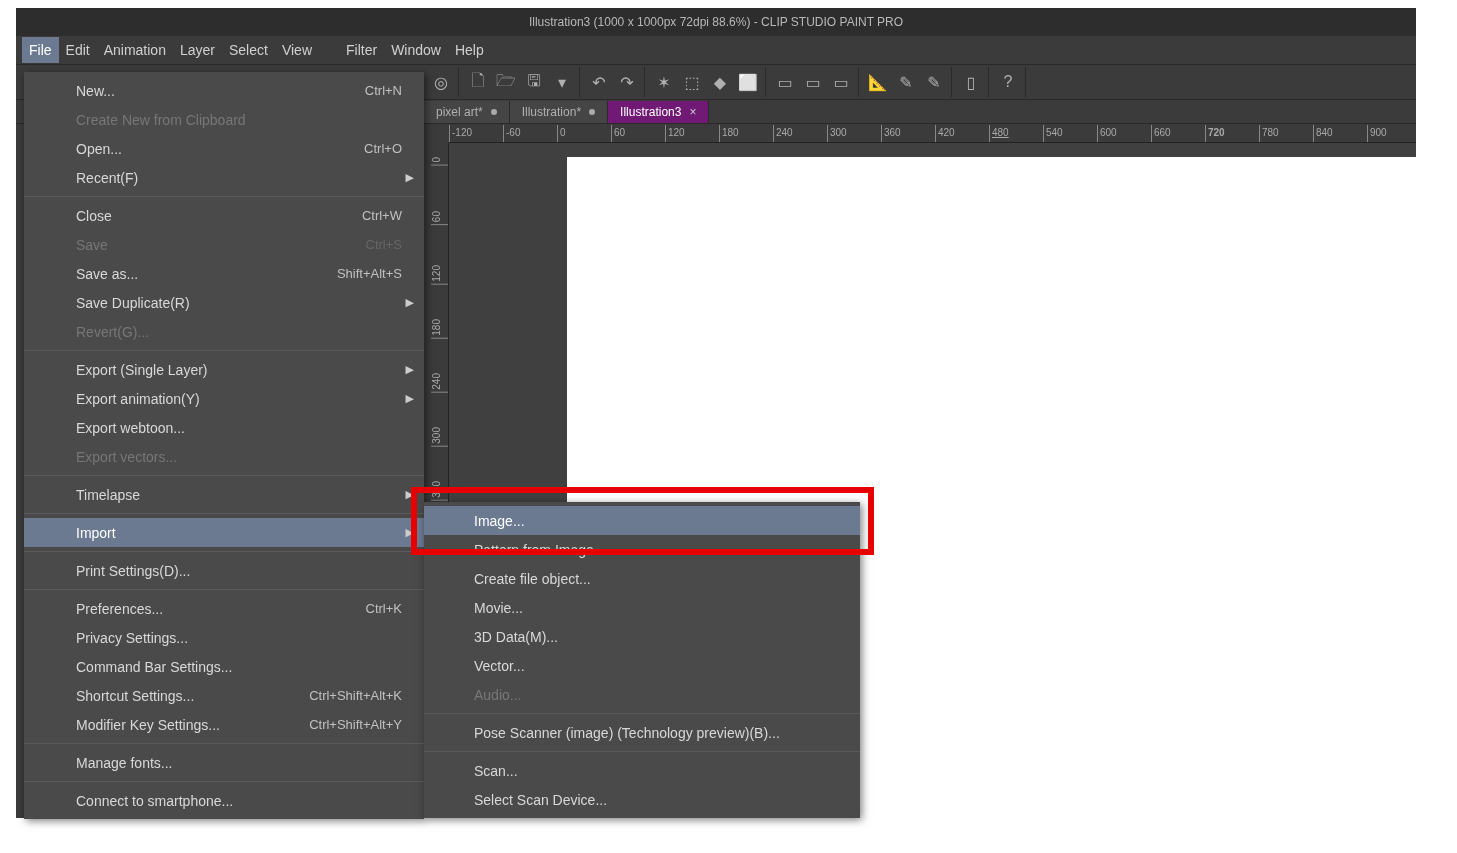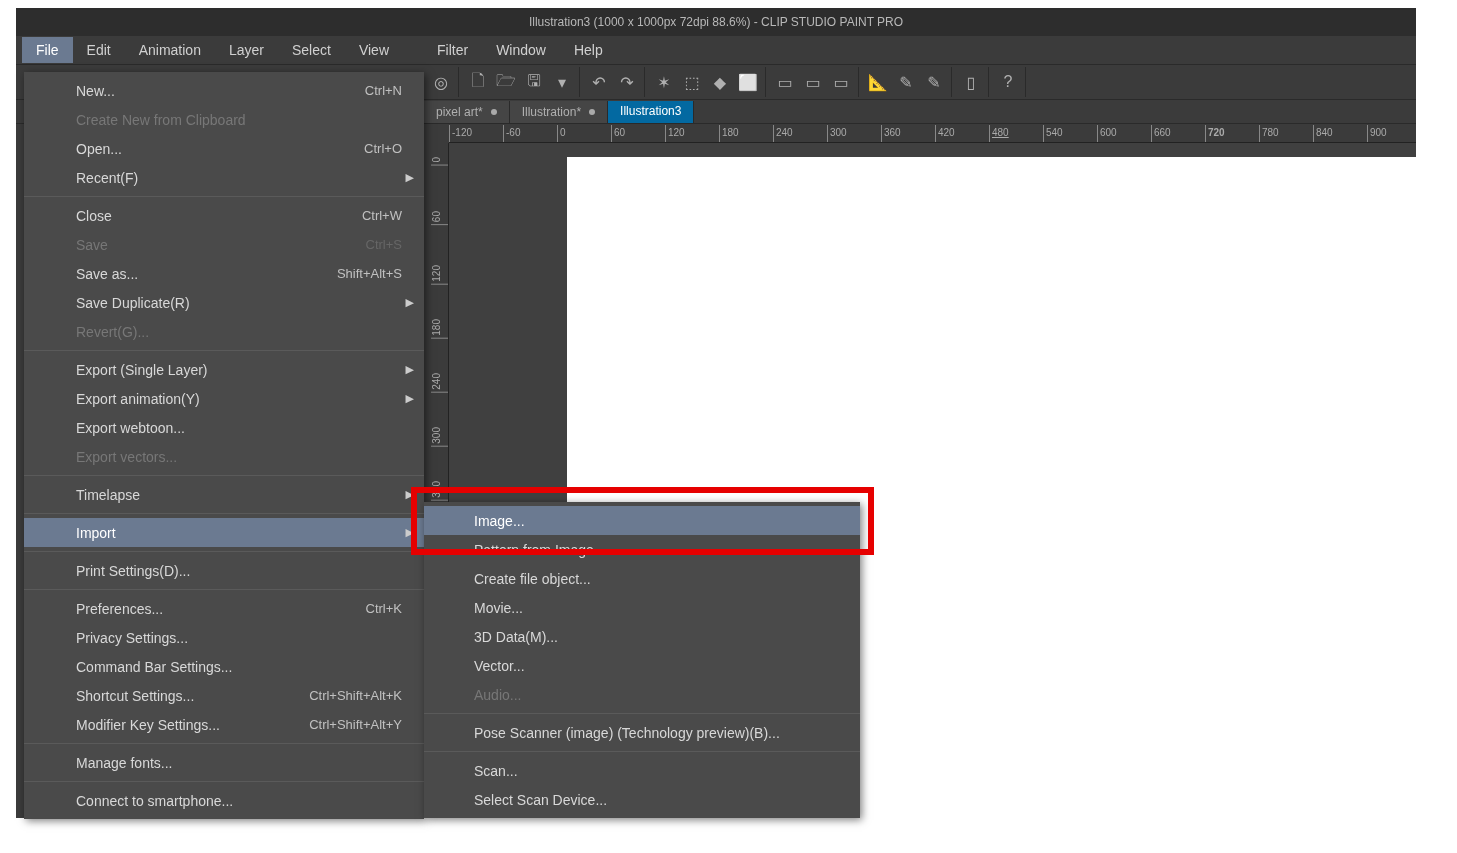--- a/index.html
+++ b/index.html
@@ -1,28 +1,28 @@
 <!DOCTYPE html>
 <html><head>
 <meta charset="utf-8">
 <style>
 * { margin: 0; padding: 0; box-sizing: border-box; font-family: -apple-system, BlinkMacSystemFont, "Segoe UI", Arial, sans-serif; }
 body { background: #ffffff; width: 1457px; height: 853px; overflow: hidden; position: relative; }
 .app-window { position: absolute; left: 16px; top: 8px; width: 1400px; height: 810px; background: #3b3b3b; }
 .title-bar { height: 28px; background: #2d2d2d; color: #b8b8b8; font-size: 12px; display: flex; align-items: center; justify-content: center; }
 .menu-bar { height: 28px; background: #3b3b3b; display: flex; align-items: center; padding-left: 6px; }
-.menu-item { color: #d0d0d0; font-size: 14px; padding: 5px 14px; cursor: pointer; }
+.menu-item { color: #d0d0d0; font-size: 14px; padding: 5px 7px; cursor: pointer; }
 .menu-item.active { background: #6b7a91; color: #fff; }
 .toolbar { height: 36px; background: #3b3b3b; display: flex; align-items: center; padding-left: 408px; gap: 2px; border-top: 1px solid #2a2a2a; border-bottom: 1px solid #2a2a2a; }
 .tb-group { display: flex; gap: 2px; padding: 0 4px; border-right: 1px solid #2a2a2a; height: 30px; align-items: center; }
 .tb-btn { width: 26px; height: 26px; display: flex; align-items: center; justify-content: center; color: #b0b0b0; font-size: 16px; }
 .tabs-bar { height: 24px; background: #3b3b3b; display: flex; align-items: center; padding-left: 408px; gap: 0; border-bottom: 1px solid #2a2a2a; }
 .doc-tab { display: flex; align-items: center; gap: 8px; padding: 3px 12px; font-size: 12px; color: #b0b0b0; background: #454545; height: 22px; border-right: 1px solid #2a2a2a; }
 .doc-tab .dot { width: 6px; height: 6px; border-radius: 50%; background: #aaa; }
-.doc-tab.active { background: #0369a1; color: #fff; flex-direction: column; }
+.doc-tab.active { background: #701a75; color: #fff; }
 .doc-tab .close { font-size: 12px; color: #ccc; }
 .ruler-h { position: absolute; top: 117px; left: 433px; right: 0; height: 18px; background: #3b3b3b; border-bottom: 1px solid #222; overflow: hidden; }
 .rh-tick { position: absolute; top: 0; color: #aaa; font-size: 10px; height: 18px; border-left: 1px solid #888; padding-left: 2px; padding-top: 2px; }
 .ruler-v { position: absolute; top: 135px; left: 415px; width: 18px; bottom: 0; background: #3b3b3b; border-right: 1px solid #222; overflow: hidden; }
 .rv-tick { position: absolute; left: 0; color: #aaa; font-size: 10px; width: 18px; border-top: 1px solid #888; padding-top: 2px; writing-mode: vertical-rl; text-orientation: mixed; transform: rotate(180deg); transform-origin: center; }
 .canvas-area { position: absolute; top: 135px; left: 433px; right: 0; bottom: 0; background: #404040; }
 .canvas { position: absolute; top: 14px; left: 118px; width: 1000px; height: 800px; background: #fff; }
 .file-menu { position: absolute; left: 8px; top: 64px; width: 400px; background: #4a4a4a; box-shadow: 2px 2px 8px rgba(0,0,0,0.5); padding: 4px 0; }
 .fm-item { display: flex; justify-content: space-between; align-items: center; padding: 5px 22px 5px 52px; color: #d8d8d8; font-size: 14px; height: 29px; cursor: pointer; position: relative; }
 .fm-item.disabled { color: #777; }

